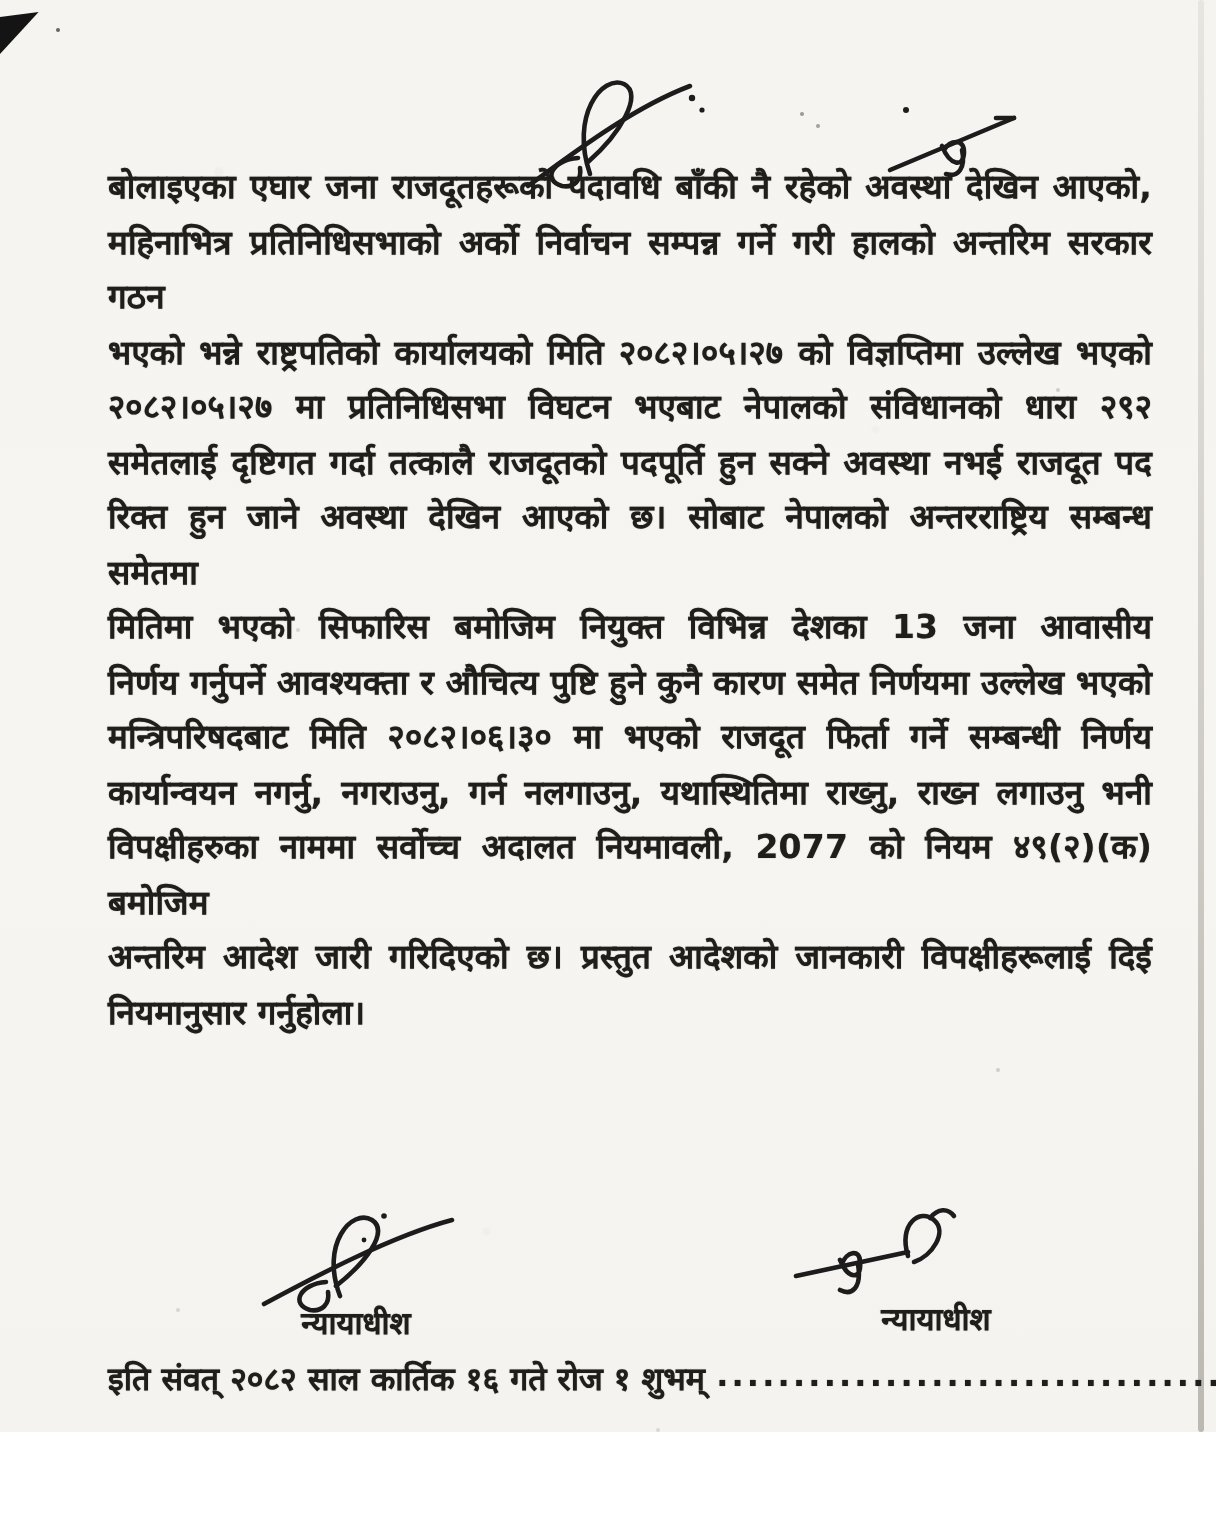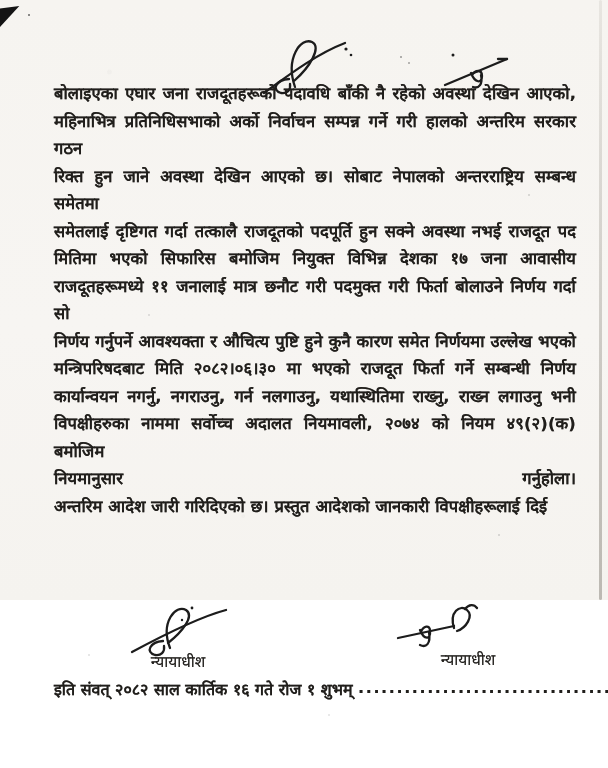--- a/index.html
+++ b/index.html
@@ -6,21 +6,21 @@
     margin: 0;
     padding: 0;
     width: 608px;
     height: 768px;
     overflow: hidden;
     font-family: "DejaVu Sans", sans-serif;
   }
   .page {
     position: relative;
     width: 608px;
-    height: 600px;
+    height: 716px;
     background:
       radial-gradient(circle at 18% 12%, rgba(0,0,0,0.018) 0 2px, transparent 3px),
       radial-gradient(circle at 72% 30%, rgba(0,0,0,0.02) 0 1.5px, transparent 2.5px),
       radial-gradient(circle at 40% 86%, rgba(0,0,0,0.02) 0 1.5px, transparent 2.5px),
       linear-gradient(180deg, #f6f4f0 0%, #f7f5f2 55%, #f5f3ef 100%);
     color: #201e1b;
   }
   
   .corner-fold {
     position: absolute;
@@ -83,21 +83,21 @@
   }
   .body-text .line:last-child {
     text-align-last: left;
   }
   
   .judge-label {
     position: absolute;
     width: 100px;
     text-align: center;
     font-size: 15.5px;
-    font-weight: 400;
+    font-weight: 700;
     text-shadow: 0 0 0.5px rgba(30,28,25,0.5);
   }
   .judge-label.left  { left: 128px; top: 650px; }
   .judge-label.right { left: 418px; top: 648px; }
   
   .date-line {
     position: absolute;
     left: 54px; top: 678px;
     width: 524px;
     font-size: 16px;
@@ -138,44 +138,45 @@
 
   <div class="body-text">
 
       <div class="line">बोलाइएका एघार जना राजदूतहरूको पदावधि बाँकी नै रहेको अवस्था देखिन आएको,</div>
 
 
 
 
       <div class="line">महिनाभित्र प्रतिनिधिसभाको अर्को निर्वाचन सम्पन्न गर्ने गरी हालको अन्तरिम सरकार गठन</div>
 
+      <div class="line">भएको भन्ने राष्ट्रपतिको कार्यालयको मिति २०८२।०५।२७ को विज्ञप्तिमा उल्लेख भएको</div>
 
 
+      <div class="line">२०८२।०५।२७ मा प्रतिनिधिसभा विघटन भएबाट नेपालको संविधानको धारा २९२</div>
+
+      <div class="line">समेतलाई दृष्टिगत गर्दा तत्कालै राजदूतको पदपूर्ति हुन सक्ने अवस्था नभई राजदूत पद</div>
 
       <div class="line">रिक्त हुन जाने अवस्था देखिन आएको छ। सोबाट नेपालको अन्तरराष्ट्रिय सम्बन्ध समेतमा</div>
 
-      <div class="line">समेतलाई दृष्टिगत गर्दा तत्कालै राजदूतको पदपूर्ति हुन सक्ने अवस्था नभई राजदूत पद</div>
 
+      <div class="line">मितिमा भएको सिफारिस बमोजिम नियुक्त विभिन्न देशका 13 जना आवासीय</div>
 
-      <div class="line">मितिमा भएको सिफारिस बमोजिम नियुक्त विभिन्न देशका १७ जना आवासीय</div>
-
-      <div class="line">राजदूतहरूमध्ये ११ जनालाई मात्र छनौट गरी पदमुक्त गरी फिर्ता बोलाउने निर्णय गर्दा सो</div>
 
       <div class="line">निर्णय गर्नुपर्ने आवश्यक्ता र औचित्य पुष्टि हुने कुनै कारण समेत निर्णयमा उल्लेख भएको</div>
 
 
       <div class="line">मन्त्रिपरिषदबाट मिति २०८२।०६।३० मा भएको राजदूत फिर्ता गर्ने सम्बन्धी निर्णय</div>
 
       <div class="line">कार्यान्वयन नगर्नु, नगराउनु, गर्न नलगाउनु, यथास्थितिमा राख्नु, राख्न लगाउनु भनी</div>
 
-      <div class="line">विपक्षीहरुका नाममा सर्वोच्च अदालत नियमावली, २०७४ को नियम ४९(२)(क) बमोजिम</div>
+      <div class="line">विपक्षीहरुका नाममा सर्वोच्च अदालत नियमावली, 2077 को नियम ४९(२)(क) बमोजिम</div>
+
+      <div class="line">अन्तरिम आदेश जारी गरिदिएको छ। प्रस्तुत आदेशको जानकारी विपक्षीहरूलाई दिई</div>
 
       <div class="line">नियमानुसार गर्नुहोला।</div>
-
-      <div class="line">अन्तरिम आदेश जारी गरिदिएको छ। प्रस्तुत आदेशको जानकारी विपक्षीहरूलाई दिई</div>
     </div>
 
   <svg class="sig sig-bottom-left" width="110" height="54" viewBox="0 0 110 54">
     <path d="M6,48 C32,34 70,14 100,6"></path>
     <path d="M44,44 C34,18 50,0 60,6 C69,12 56,28 42,39"></path>
     <path d="M37,37 C24,38 19,48 29,51 C35,52 39,48 38,42"></path>
     <circle cx="66" cy="4" r="1.4"></circle>
     <circle cx="56" cy="16" r="1.2"></circle>
   </svg>
   <div class="judge-label left">न्यायाधीश</div>

